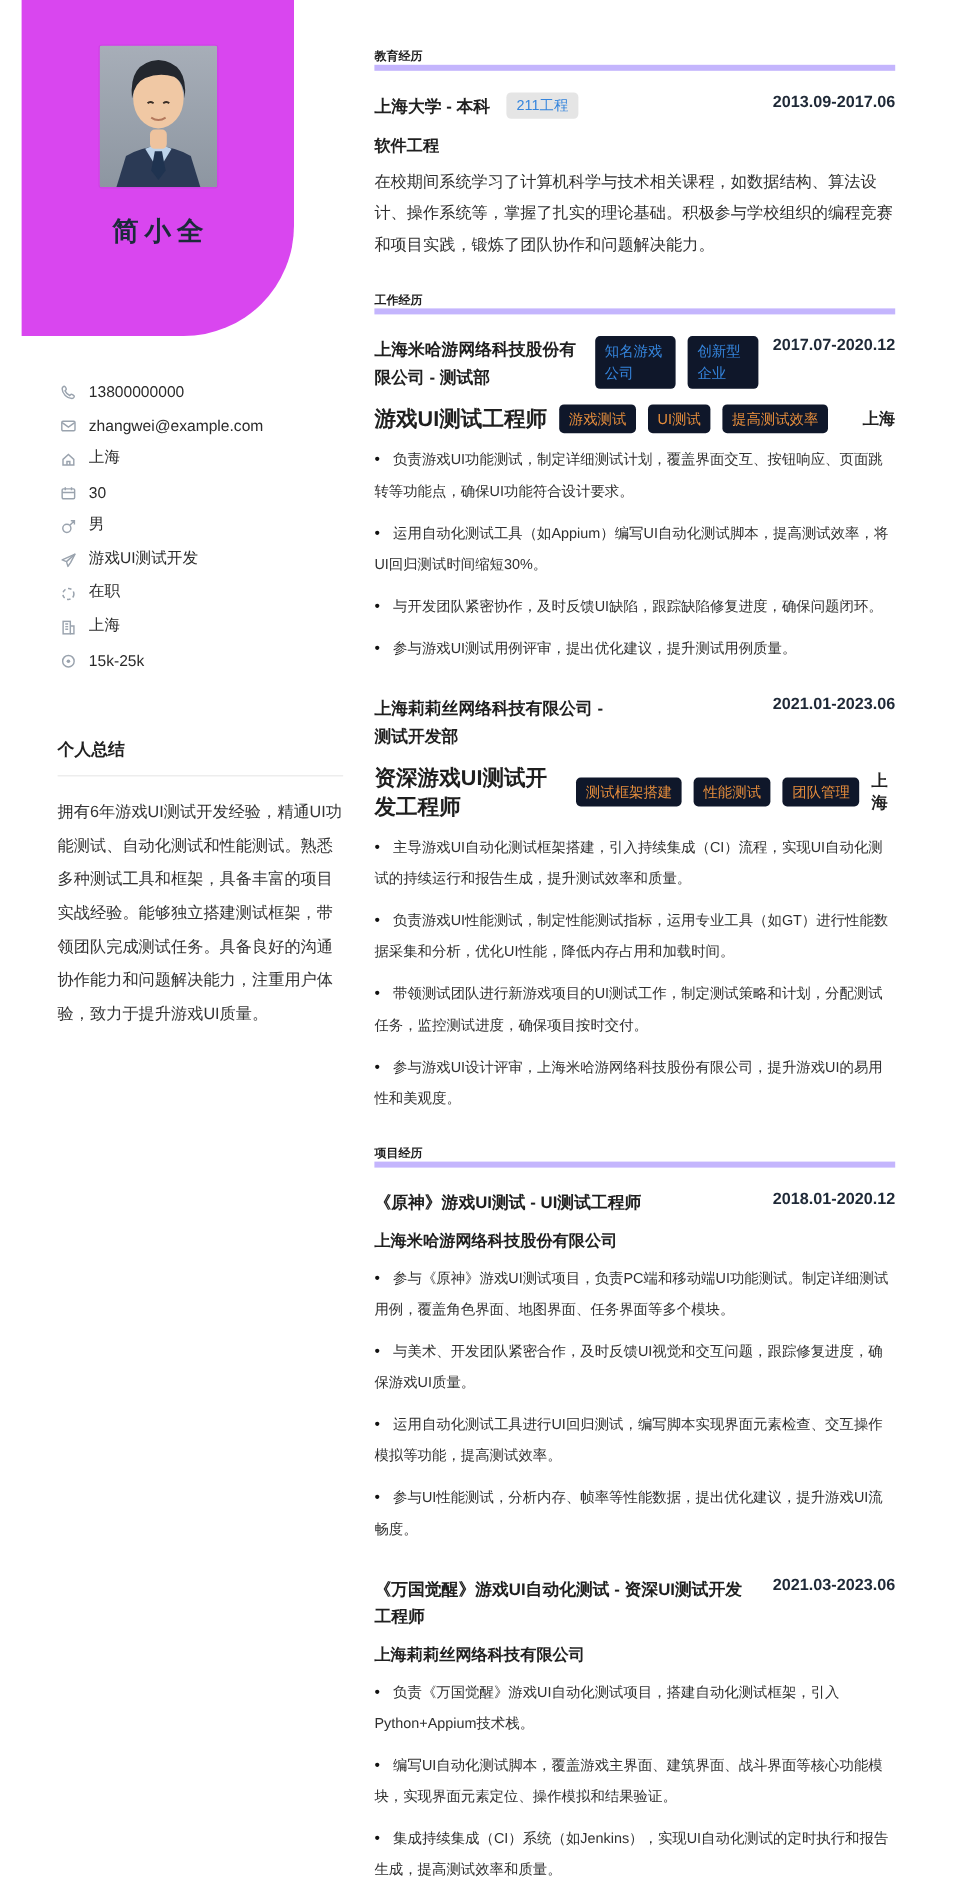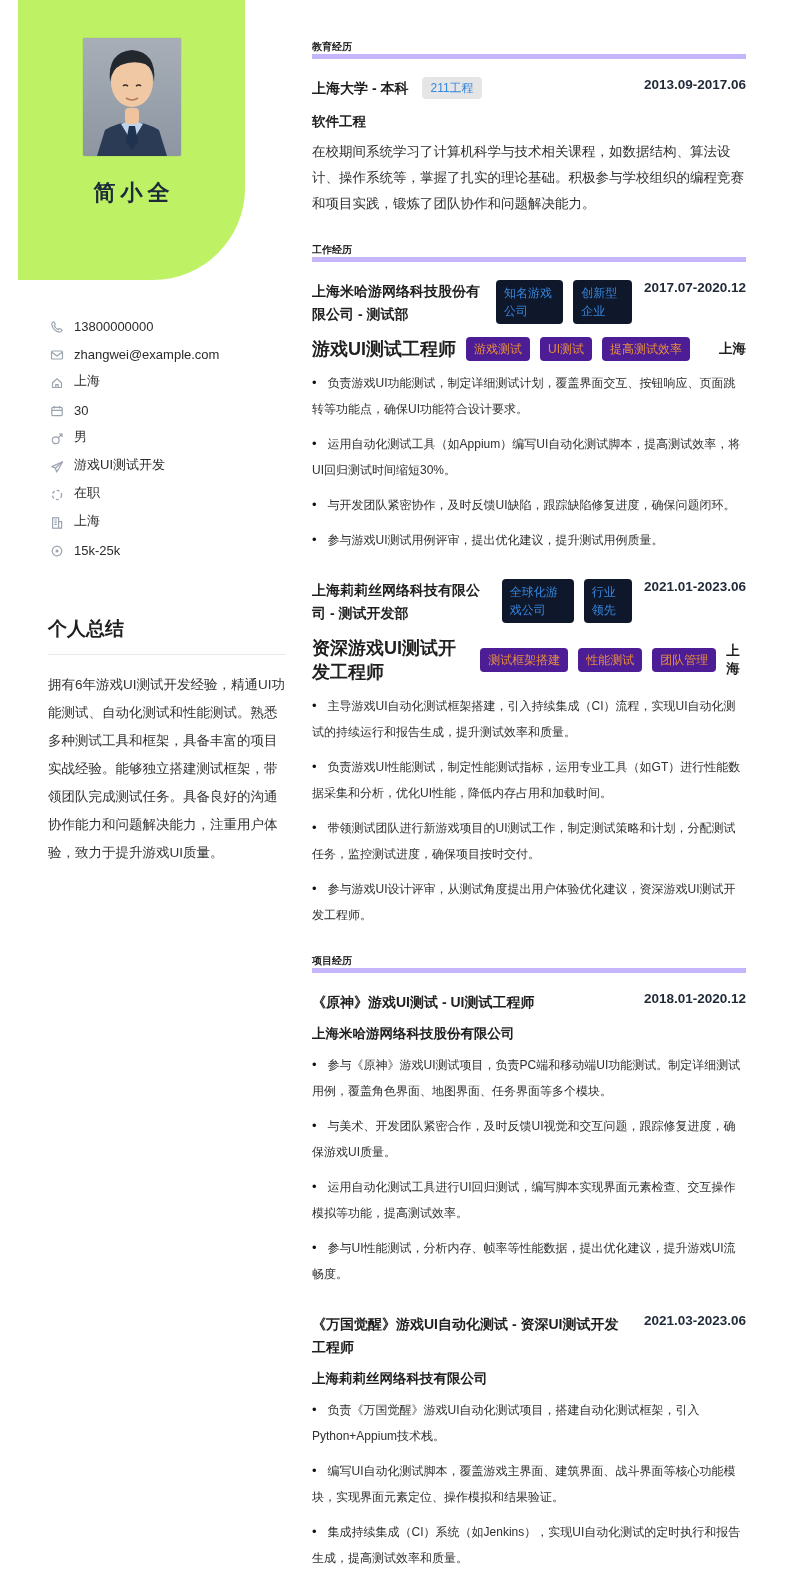--- a/index.html
+++ b/index.html
@@ -8,39 +8,39 @@
     width:794px; height:1570px; overflow:hidden;
     font-family:"Liberation Sans", sans-serif;
     color:#262626;
   }
   .page { display:flex; width:794px; }
 
   
   .sidebar { flex:0 0 300px; }
   .hero-panel {
     margin-left:18px; width:227px; height:280px;
-    background:#bef264;
+    background:#d946ef;
     border-radius:0 0 92px 0;
   }
   .photo {
     width:98px; height:118px; margin:0 auto; position:relative; top:38px;
     border-radius:2px; overflow:hidden; box-shadow:0 0 0 1px rgba(0,0,0,.05);
   }
   .photo svg { display:block; }
   .name {
     position:relative; top:60px; text-align:center;
     font-size:22px; font-weight:bold; color:#1c2b3a; letter-spacing:5px; text-indent:5px;
   }
   .contacts { list-style:none; margin:26px 0 0 50px; }
   .contacts li { display:flex; align-items:flex-end; gap:10px; height:28px; font-size:13px; color:#2b2b2b; }
   .cicon { width:14px; height:14px; display:inline-flex; color:#9aa3ae; flex:0 0 14px; }
   .cicon svg { width:14px; height:14px; }
   .summary-block { margin:58px 14px 0 48px; }
   .side-heading {
-    font-size:19px; font-weight:bold; color:#1f1f1f;
+    font-size:14px; font-weight:bold; color:#1f1f1f;
     padding-bottom:12px; border-bottom:1px solid #e9e9e9;
   }
   .summary-text { margin-top:16px; font-size:13.5px; line-height:28px; color:#333; }
 
   
   .main { flex:1; padding:40px 48px 0 12px; }
   .section { margin-bottom:26px; }
   .section-title {
     font-size:10px; font-weight:bold; color:#1f1f1f;
     border-bottom:5px solid #c4b5fd; margin-bottom:18px;
@@ -52,21 +52,21 @@
     display:inline-block; background:#e5e5e5; color:#3585dd;
     font-size:12px; line-height:1.5; padding:2px 8px; border-radius:4px;
   }
   .tagset { display:flex; gap:10px; margin-left:14px; }
   .tag-blue {
     display:inline-block; background:#0f172a; color:#3585dd;
     font-size:12px; line-height:1.5; padding:4px 8px; border-radius:4px;
     max-width:78px;
   }
   .tag-orange {
-    display:inline-block; background:#4c1d95; color:#e78e3c;
+    display:inline-block; background:#0f172a; color:#e78e3c;
     font-size:12px; line-height:1.5; padding:3px 8px; border-radius:4px; white-space:nowrap;text-align:right;
   }
   .company-name { width:205px; }
   .role-row { display:flex; align-items:center; gap:10px; margin:12px 0 2px; }
   .role { font-size:18px; font-weight:bold; color:#1f1f1f; }
   .loc { margin-left:auto; font-size:13.5px; font-weight:bold; color:#1f1f1f; }
   .bullet { margin:9px 0; font-size:12px; line-height:26px; color:#303030; }
   .bullet::before { content:"•"; margin-right:11px; font-size:13px; color:#111; }
   .entry { margin-bottom:26px; }
   .entry:last-child { margin-bottom:0; }
@@ -229,37 +229,33 @@
         </div>
         <p class="bullet">负责游戏UI功能测试，制定详细测试计划，覆盖界面交互、按钮响应、页面跳转等功能点，确保UI功能符合设计要求。</p>
         <p class="bullet">运用自动化测试工具（如Appium）编写UI自动化测试脚本，提高测试效率，将UI回归测试时间缩短30%。</p>
         <p class="bullet">与开发团队紧密协作，及时反馈UI缺陷，跟踪缺陷修复进度，确保问题闭环。</p>
         <p class="bullet">参与游戏UI测试用例评审，提出优化建议，提升测试用例质量。</p>
       </div>
 
       <div class="entry">
         <div class="row">
           <span class="bold14 company-name">上海莉莉丝网络科技有限公司 - 测试开发部</span>
-          <span class="tagset">
-            <span class="tag-blue">全球化游戏公司</span>
-            <span class="tag-blue">行业领先</span>
-          </span>
           <span class="date">2021.01-2023.06</span>
         </div>
         <div class="role-row">
           <span class="role">资深游戏UI测试开发工程师</span>
           <span class="tag-orange">测试框架搭建</span>
           <span class="tag-orange">性能测试</span>
           <span class="tag-orange">团队管理</span>
           <span class="loc">上海</span>
         </div>
         <p class="bullet">主导游戏UI自动化测试框架搭建，引入持续集成（CI）流程，实现UI自动化测试的持续运行和报告生成，提升测试效率和质量。</p>
         <p class="bullet">负责游戏UI性能测试，制定性能测试指标，运用专业工具（如GT）进行性能数据采集和分析，优化UI性能，降低内存占用和加载时间。</p>
         <p class="bullet">带领测试团队进行新游戏项目的UI测试工作，制定测试策略和计划，分配测试任务，监控测试进度，确保项目按时交付。</p>
-        <p class="bullet">参与游戏UI设计评审，从测试角度提出用户体验优化建议，资深游戏UI测试开发工程师。</p>
+        <p class="bullet">参与游戏UI设计评审，上海米哈游网络科技股份有限公司，提升游戏UI的易用性和美观度。</p>
       </div>
     </section>
 
     <section class="section">
       <h2 class="section-title">项目经历</h2>
 
       <div class="entry">
         <div class="row">
           <span class="bold14">《原神》游戏UI测试 - UI测试工程师</span>
           <span class="date">2018.01-2020.12</span>

